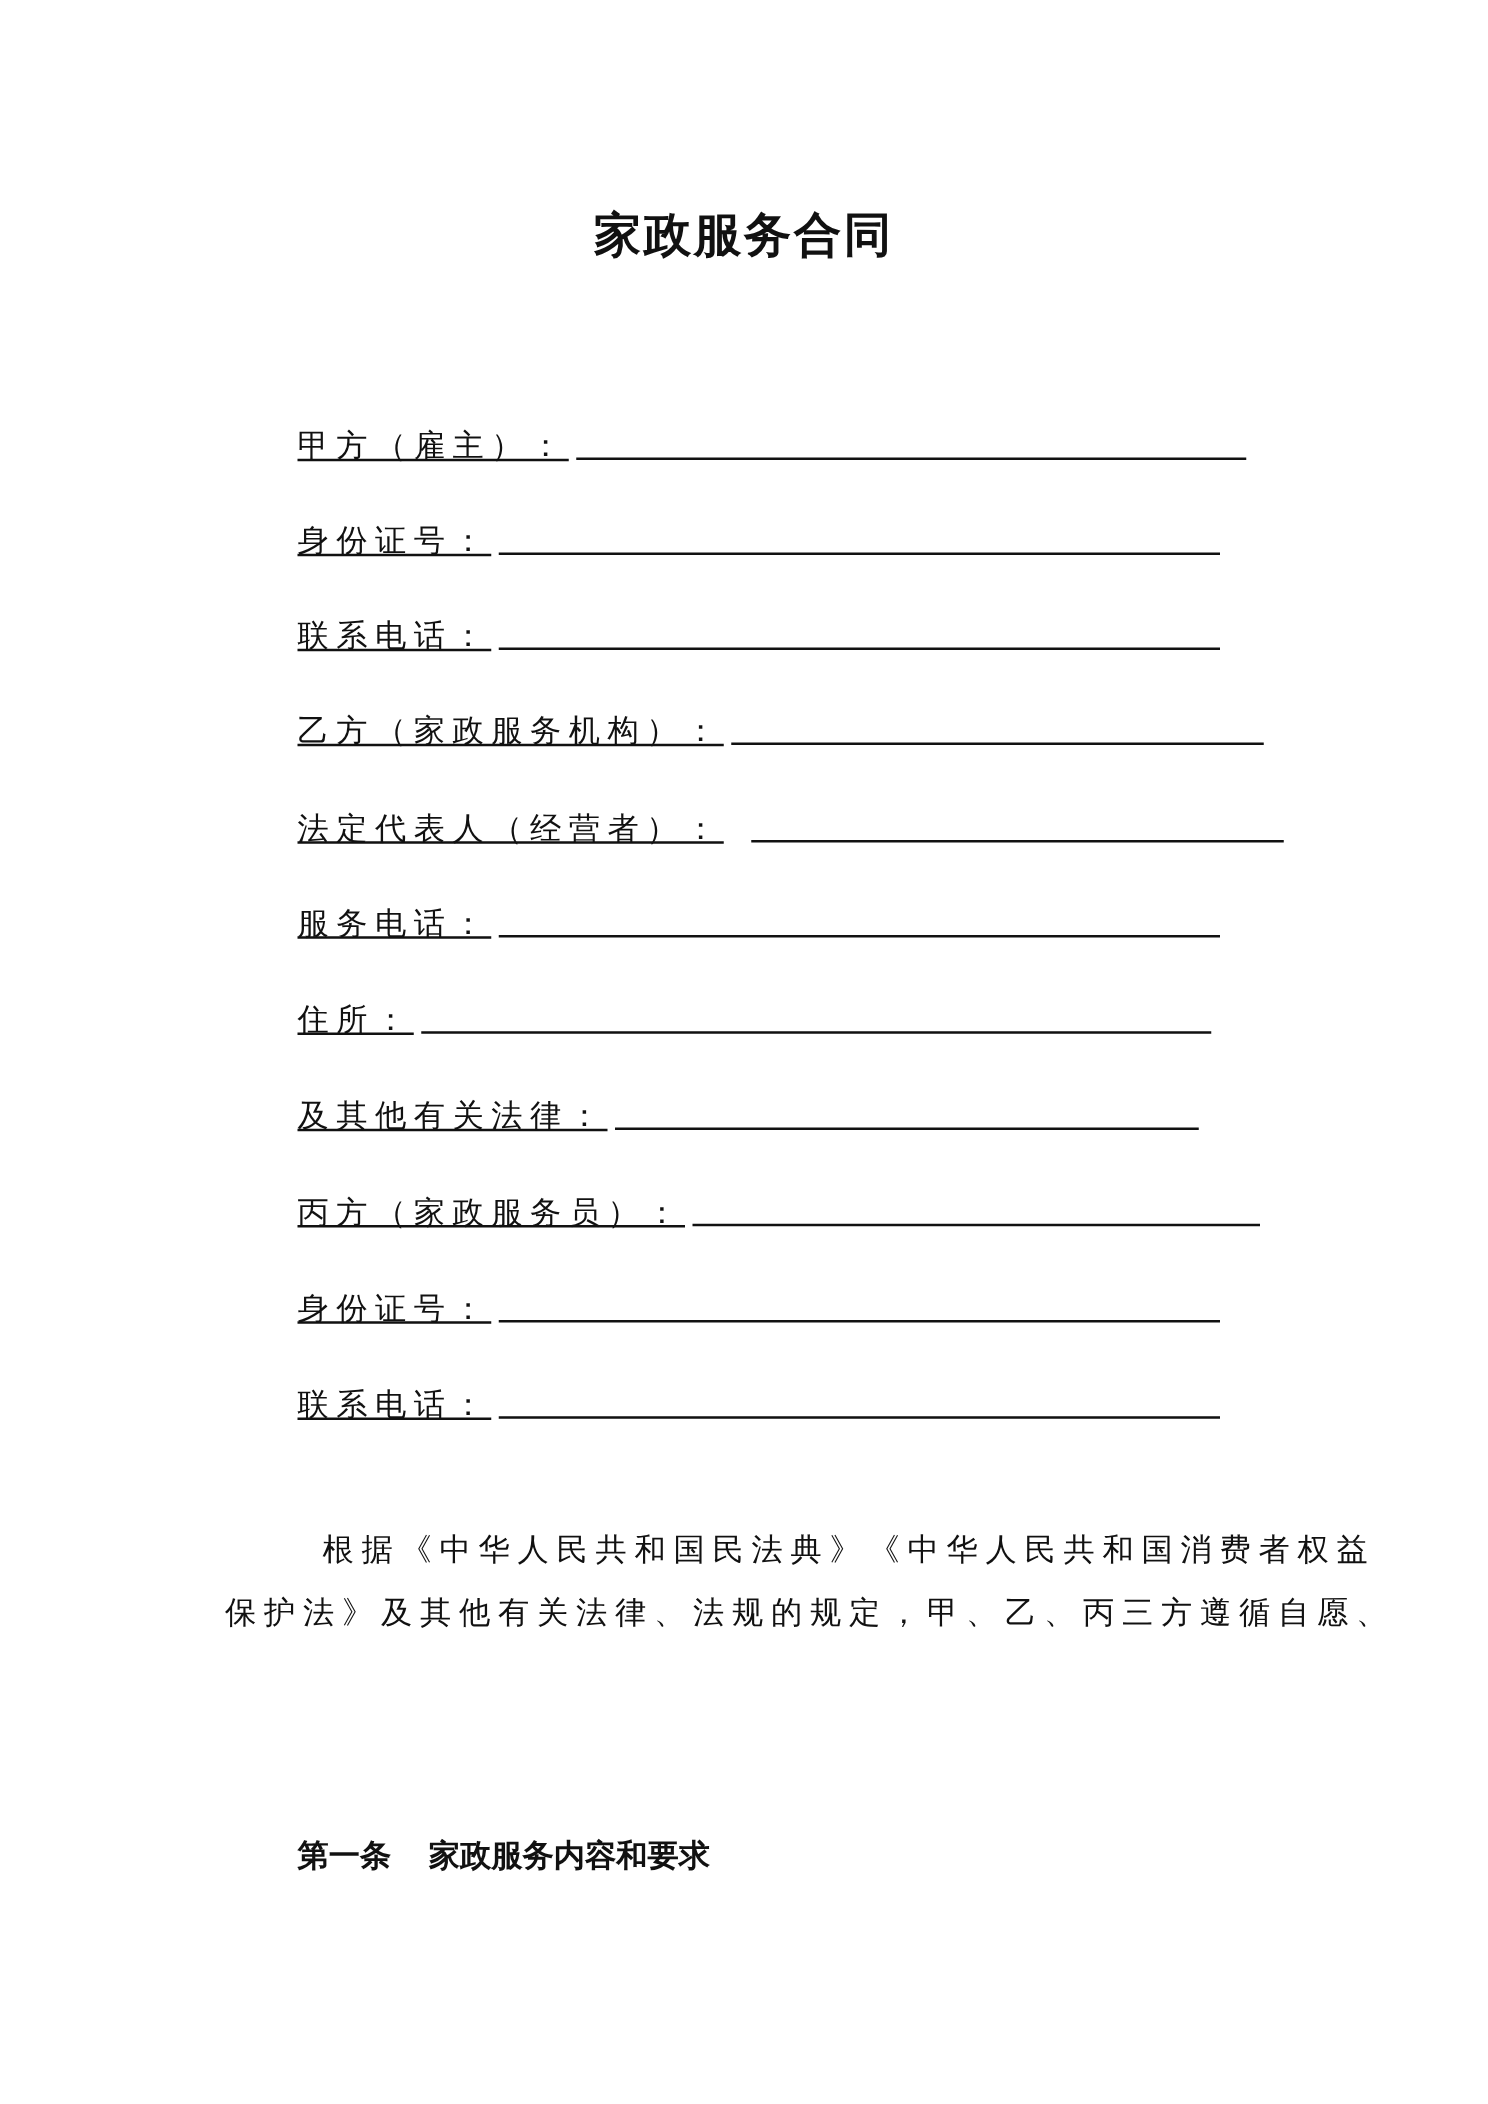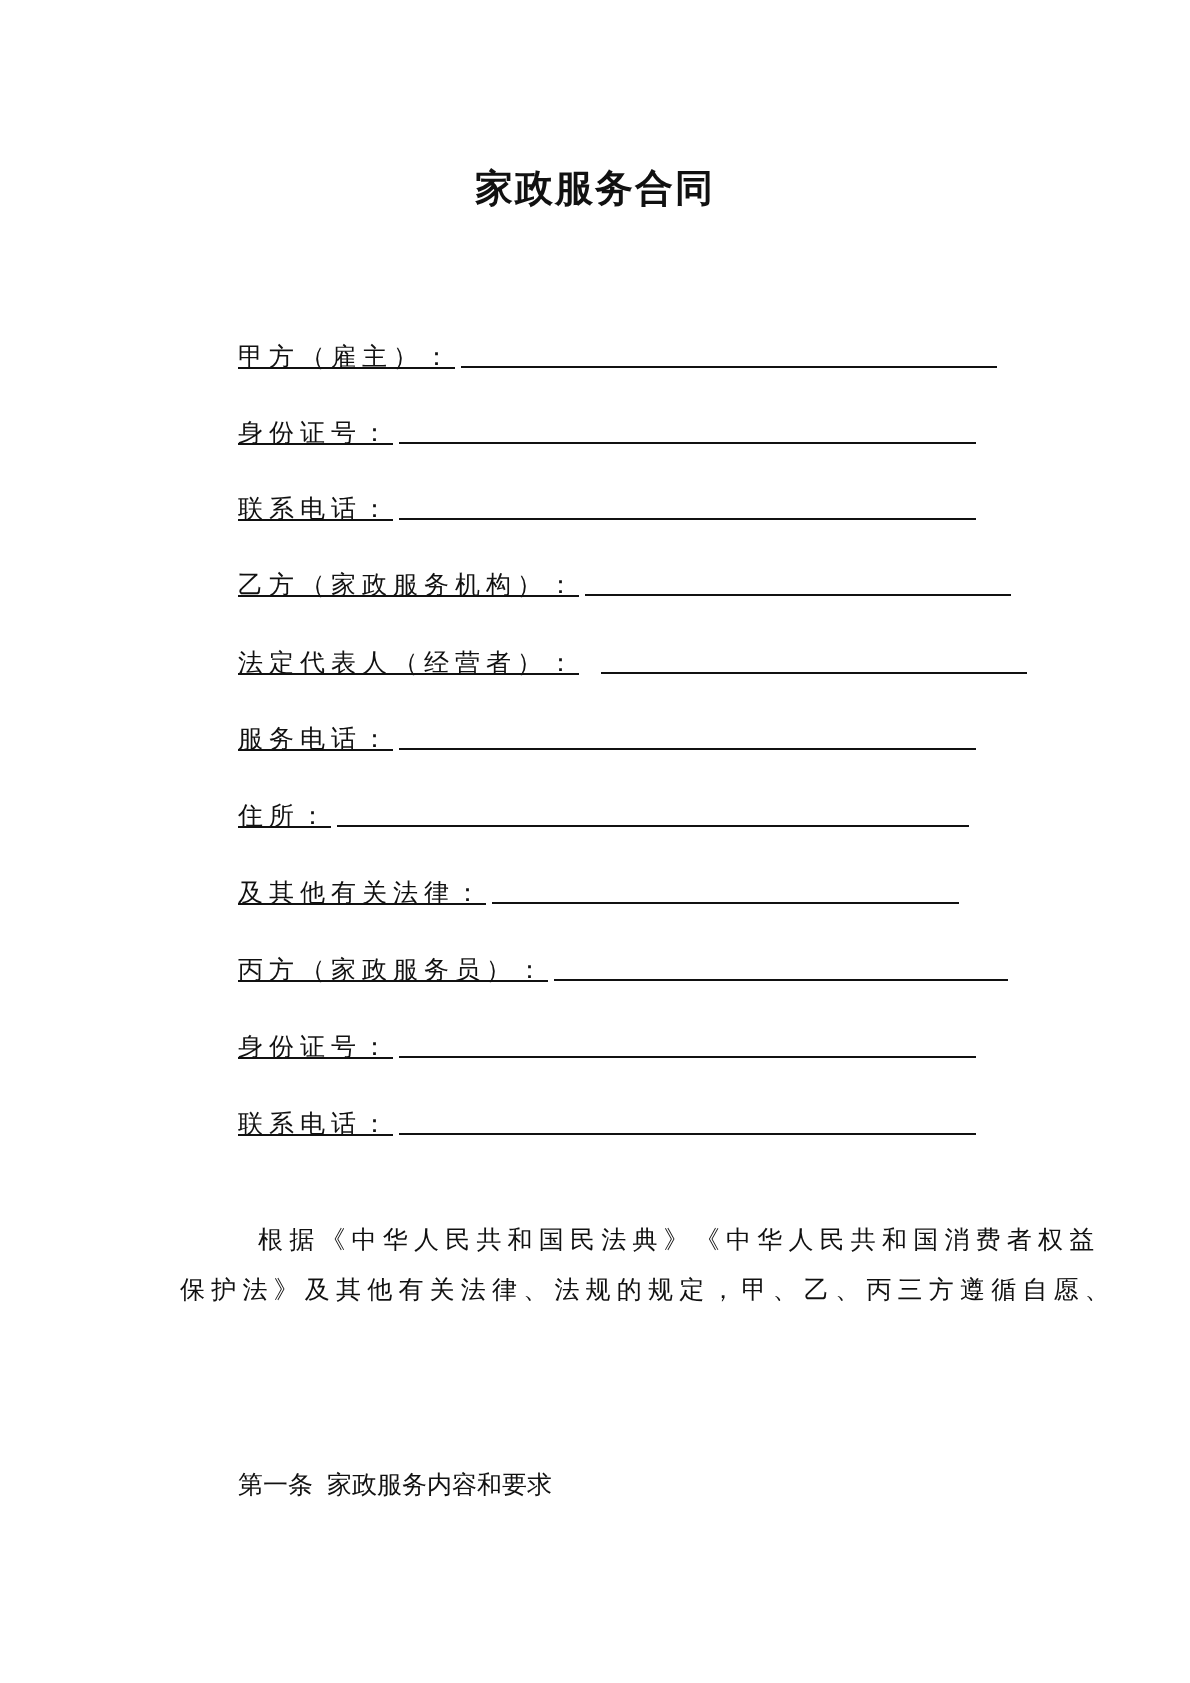--- a/index.html
+++ b/index.html
@@ -61,26 +61,26 @@
       letter-spacing: 6.2px;
       white-space: nowrap;
       line-height: 34px;
       font-family: "DejaVu Sans", "Liberation Sans", sans-serif;
     }
     .section-heading {
       position: absolute;
       left: 238px;
       top: 1468px;
       font-size: 25px;
-      font-weight: normal;
+      font-weight: bold;
       white-space: nowrap;
       line-height: 34px;
       font-family: "DejaVu Serif", "Liberation Serif", serif;
       display: flex;
-      gap: 14px;
+      gap: 30px;
     }
   </style>
 </head>
 <body>
 
 <div class="page">
 
   <div class="title">家政服务合同</div>
 
   <div class="field" style="top:334px;">

